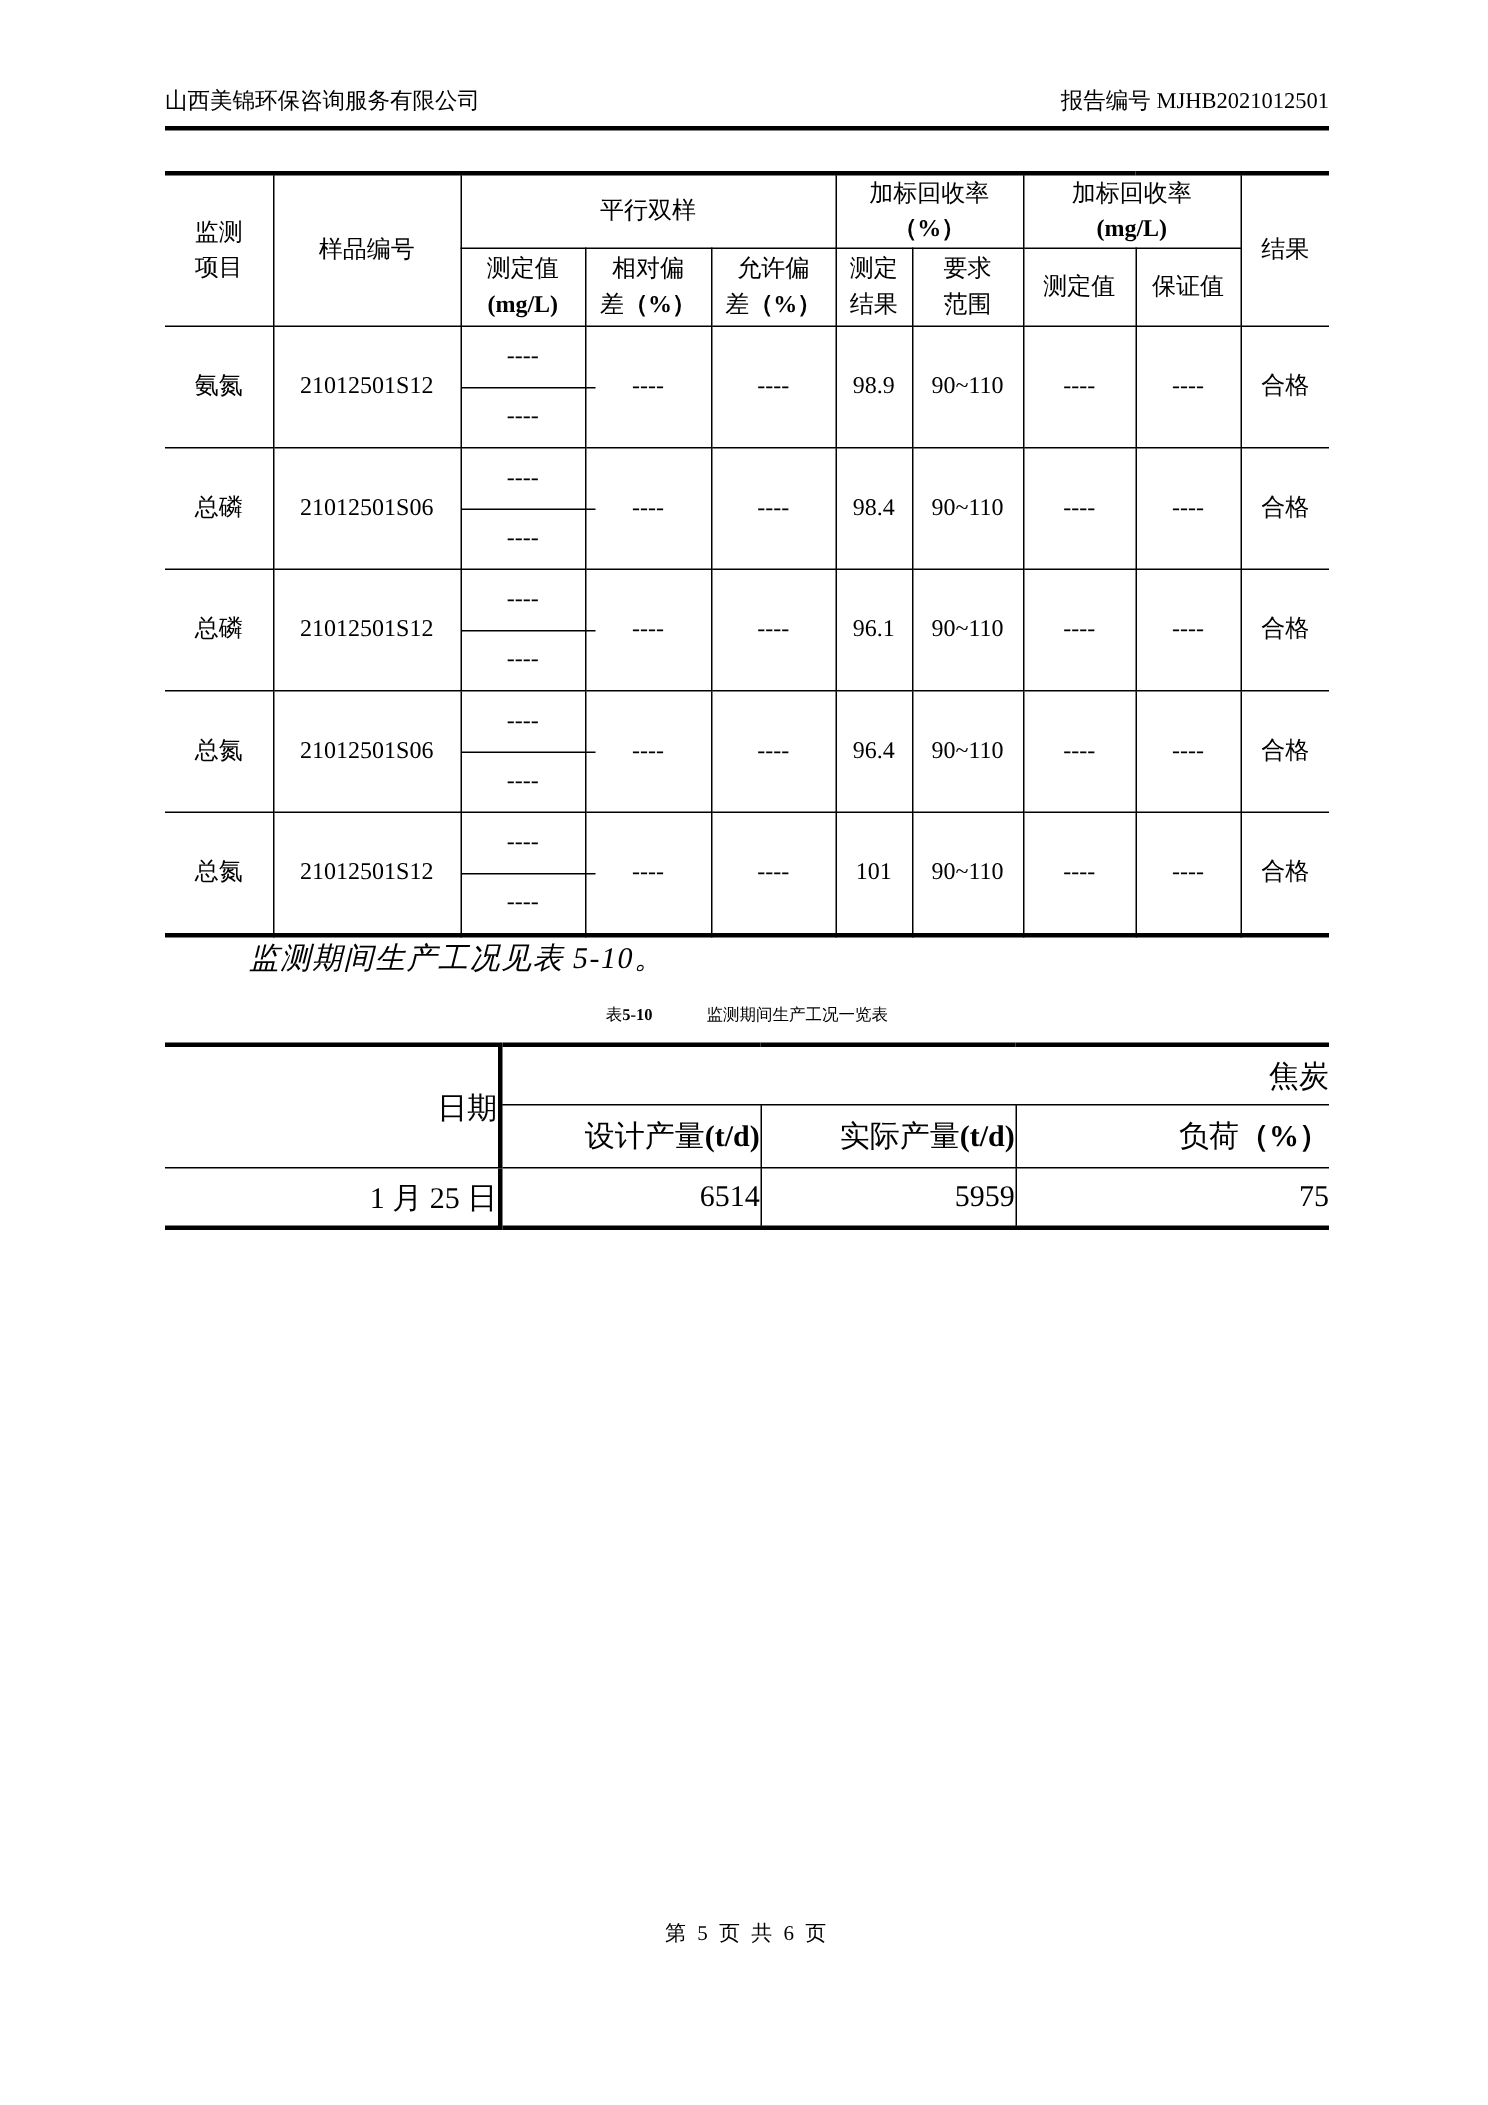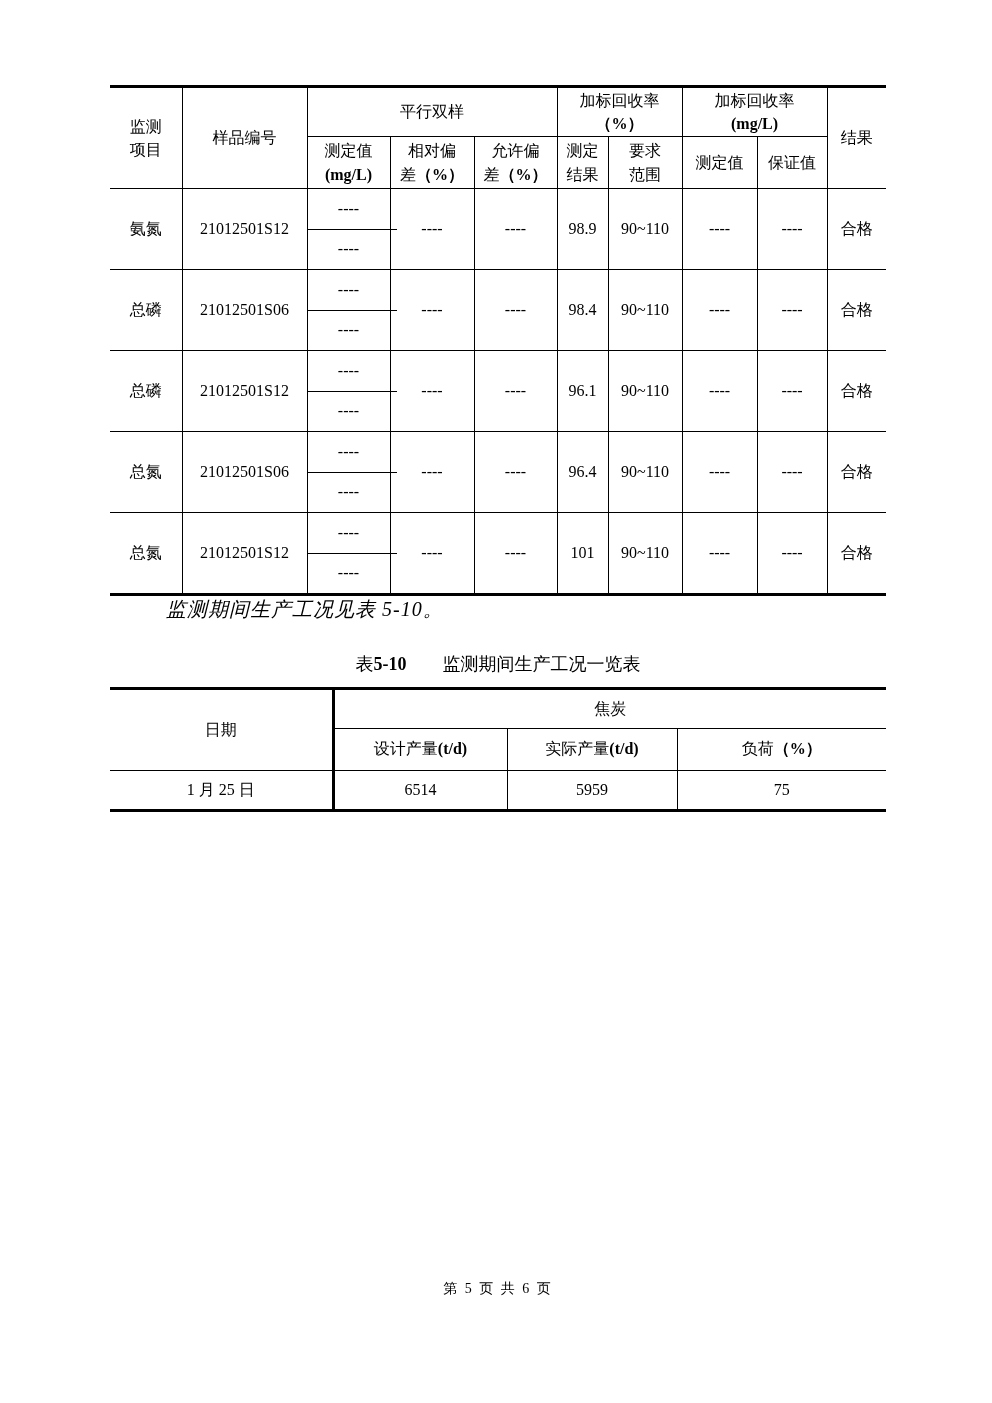--- a/index.html
+++ b/index.html
@@ -45,47 +45,51 @@
   .split-divider {
     position:absolute; left:0; top:50%;
     width:calc(100% + 7px); height:0;
     border-top:1px solid #000; z-index:2;
   }
 
   
   .sec-heading { margin-top:16px; font-size:21px; padding-left:3px; }
   .sec-heading .num { font-weight:bold; margin-right:9px; }
   .body-par { font-size:20px; padding-left:56px; letter-spacing:1px;font-style:italic; }
-  .tbl-caption { margin-top:29px; font-size:18px; text-align:center; }
+  .tbl-caption { margin-top:17px; font-size:11px; text-align:center; }
   .tbl-caption .cap-num { font-weight:bold; margin-right:36px; }
 
   
   #prod-table { margin-top:11px; border-top:3px solid #000; border-bottom:3px solid #000; }
   #prod-table td {
     border:1px solid #000;
-    text-align:center; vertical-align:middle;
-    font-size:16px;
+    text-align:right; vertical-align:middle;
+    font-size:20px;
   }
   #prod-table td.first { border-left:none; border-right:3px solid #000; }
   #prod-table td.last  { border-right:none; }
   #prod-table tr.r1 td { height:40px; }
   #prod-table tr.r2 td { height:42px; }
   #prod-table tr.r3 td { height:40px; }
 
   .pfooter {
     position:absolute; top:1280px; left:110px; width:776px;
     text-align:center; font-size:14px; letter-spacing:2px;
   }
 </style>
 </head>
 <body>
 
 <div class="page">
   <div class="content">
 
+    <div class="pheader">
+      <span>山西美锦环保咨询服务有限公司</span>
+      <span>报告编号 MJHB2021012501</span>
+    </div>
 
     <table id="qc-table">
       <colgroup>
         <col style="width:72px">
           <col style="width:125px">
           <col style="width:83px">
         <col style="width:84px">
           <col style="width:83px">
           <col style="width:51px">
         <col style="width:74px">

